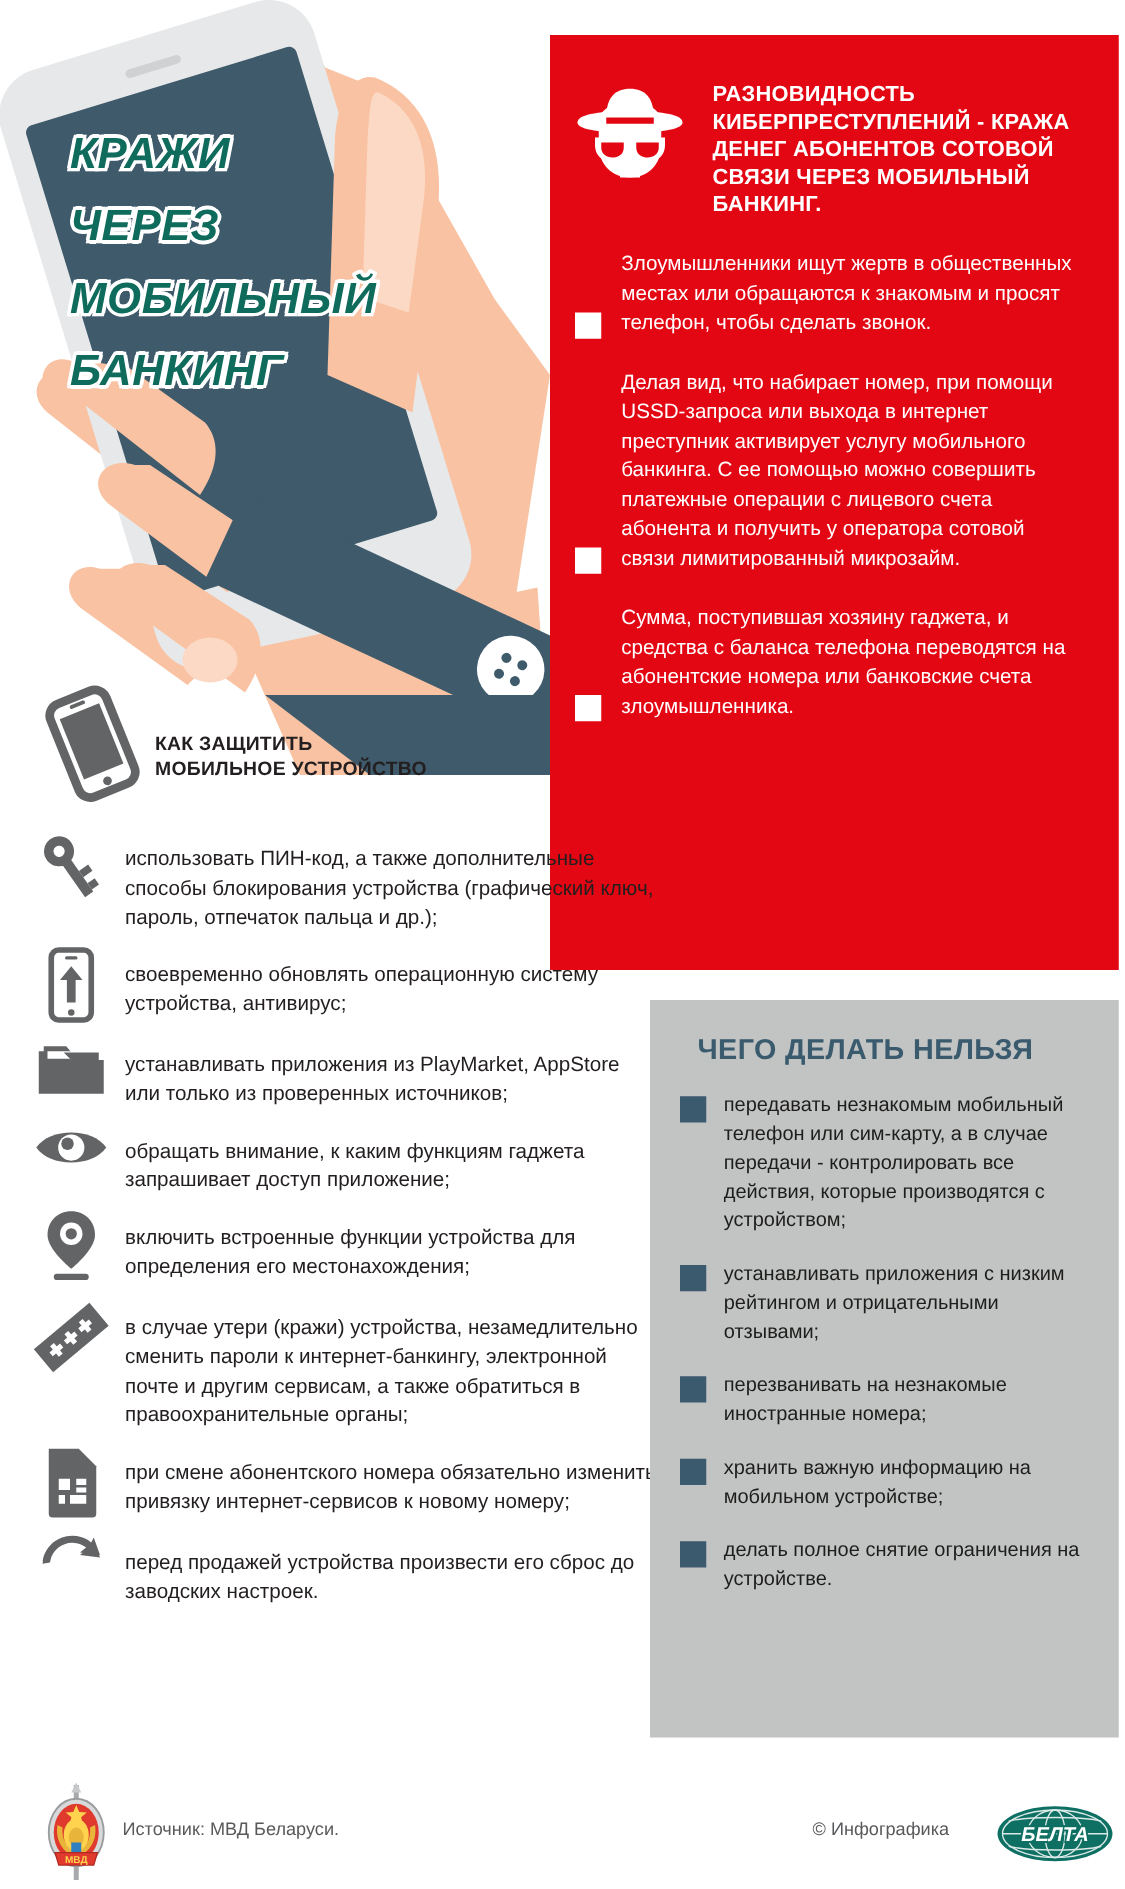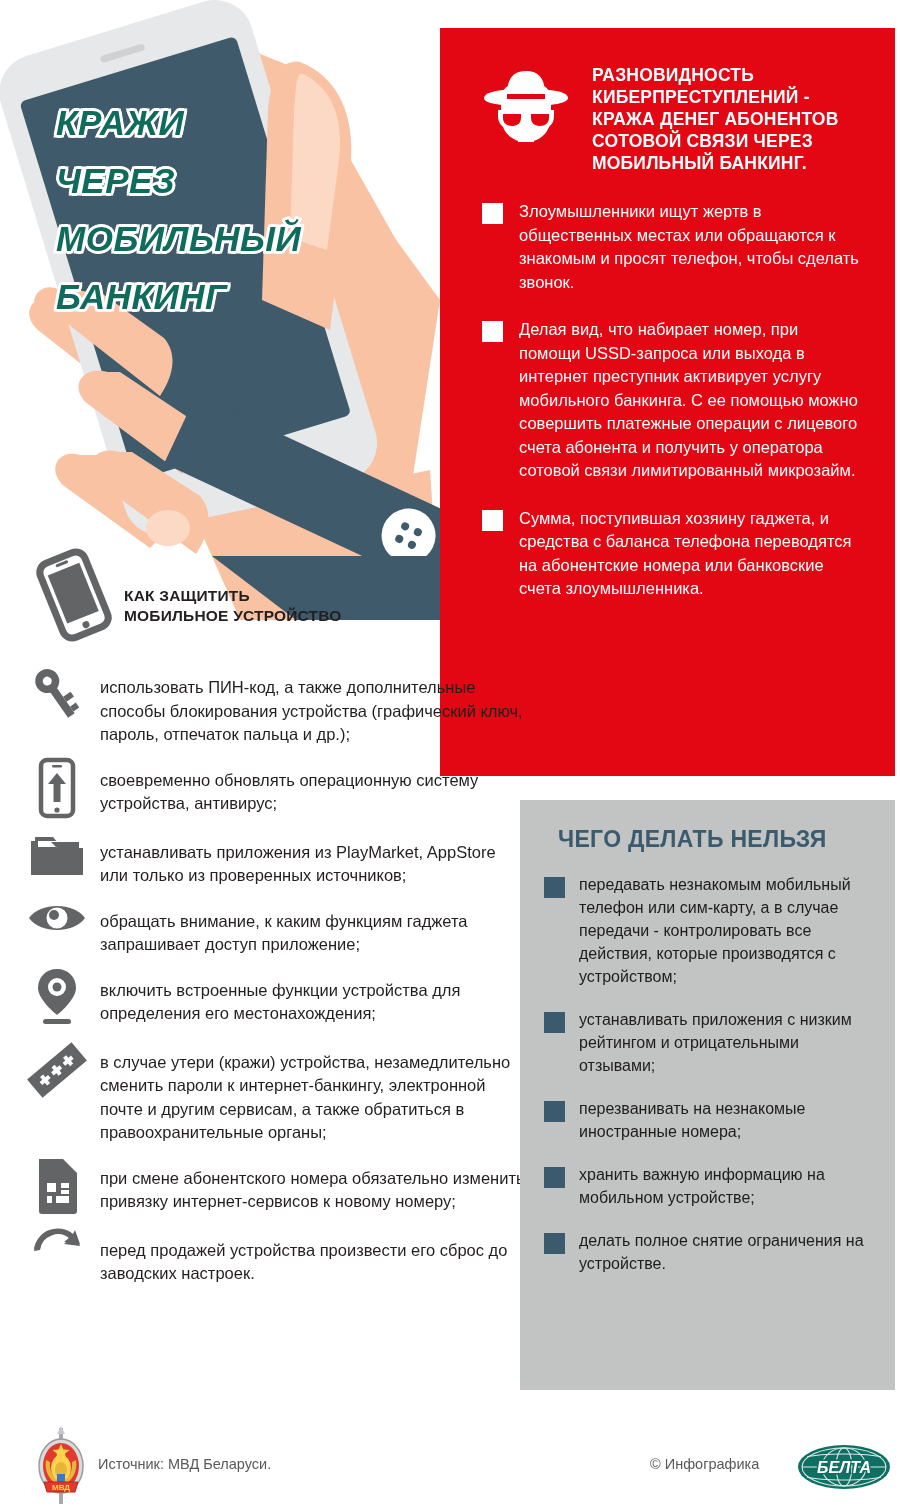--- a/index.html
+++ b/index.html
@@ -30,31 +30,31 @@
       3px 0 0 #fff, -3px 0 0 #fff, 0 3px 0 #fff, 0 -3px 0 #fff,
       2px 2px 0 #fff, -2px 2px 0 #fff, 2px -2px 0 #fff, -2px -2px 0 #fff;
   }
   .title .ln{display:block;white-space:nowrap;}
 
   
   .redpanel{
     position:absolute;left:440px;top:28px;width:455px;height:748px;
     background:#e30613;
     box-sizing:border-box;
-    padding:26px 30px 0 38px;
+    padding:26px 30px 0 16px;
   }
   .red-head{display:flex;align-items:flex-start;gap:18px;}
   .thief-icon{flex:0 0 auto;width:96px;height:96px;margin-top:4px;}
   .red-head-text{
     color:#ffffff;font-weight:bold;font-size:17.5px;line-height:22px;
     letter-spacing:0.2px;padding-top:10px;
   }
   .red-list{margin-top:26px;padding:0;list-style:none;}
   .red-list li{
-    display:flex;align-items:flex-start;gap:16px;
+    display:flex;align-items:flex-end;gap:16px;
     margin-bottom:24px;
     color:#ffffff;font-size:16.5px;line-height:23.5px;
     padding-left:4px;
   }
   .sq-white{flex:0 0 auto;width:21px;height:21px;background:#ffffff;margin-top:3px;}
   .red-list li .txt{flex:1 1 auto;padding-right:4px;}
 
   
   .protect-head{
     position:absolute;left:124px;top:586px;width:310px;

